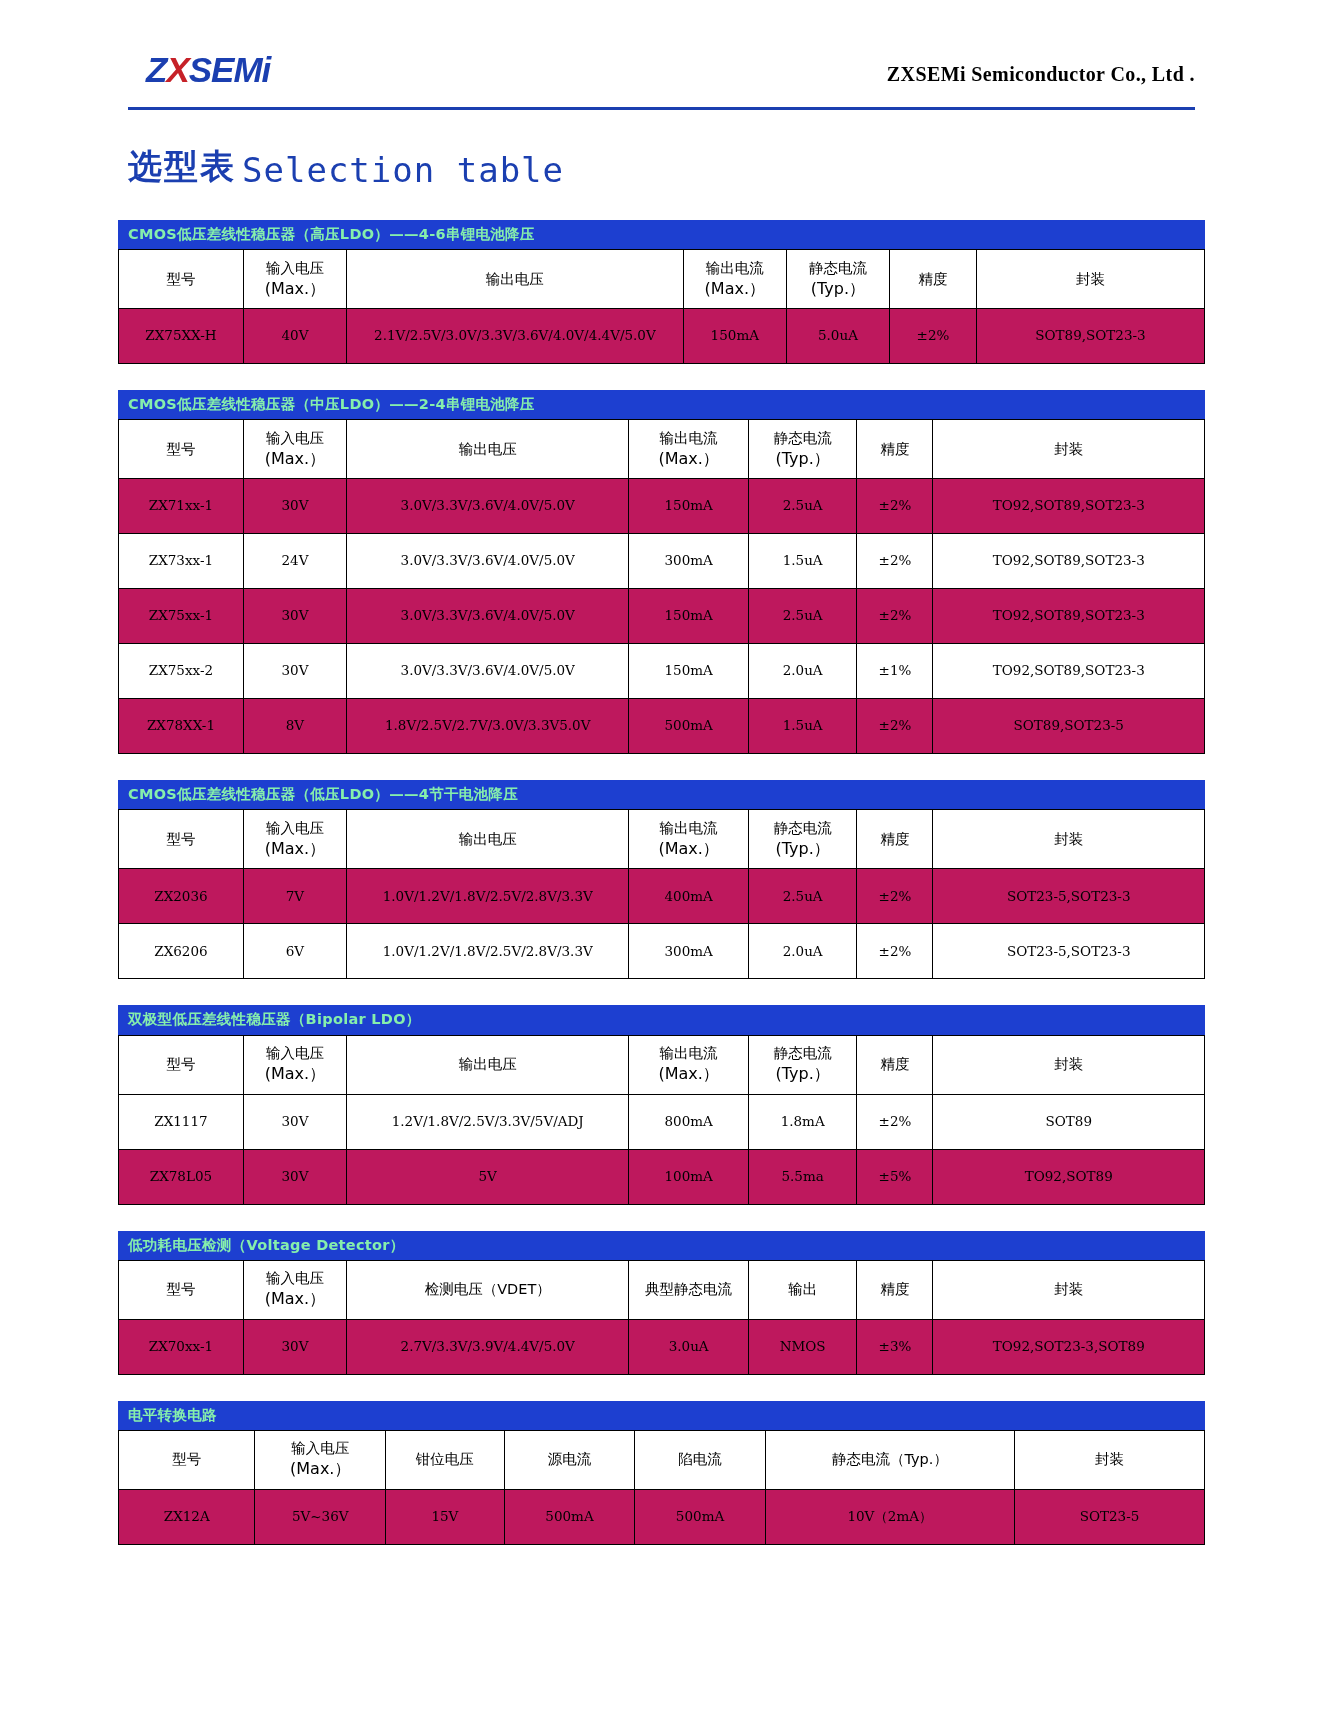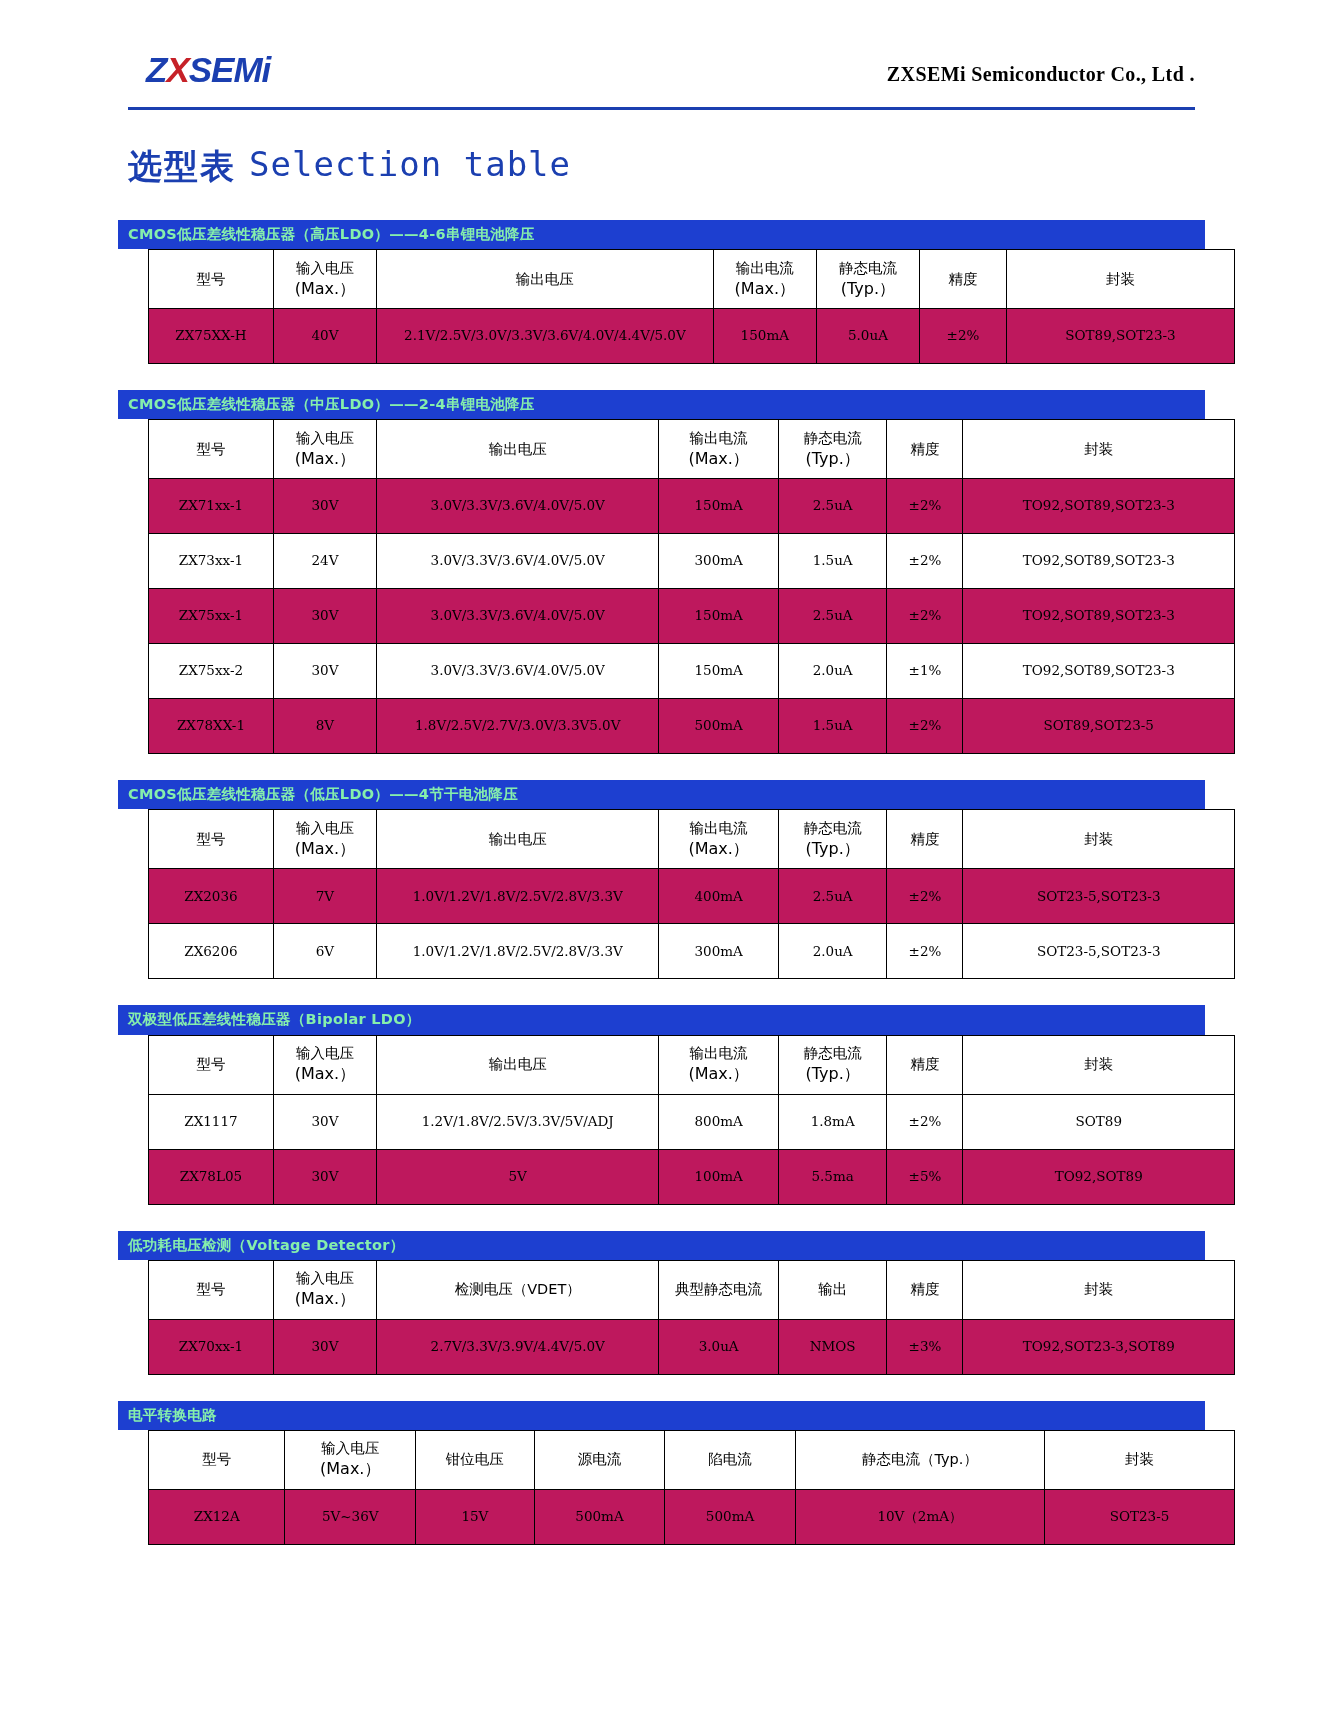--- a/index.html
+++ b/index.html
@@ -58,22 +58,22 @@
     right: 0;
     bottom: 0;
     height: 3px;
     background: #1b3fb0;
   }
 
   
   .title-row {
     margin: 34px 0 0 128px;
     display: flex;
-    align-items: flex-start;
-    gap: 13px;
+    align-items: flex-end;
+    gap: 6px;
   }
   .title-cn {
     font-family: "DejaVu Sans", sans-serif;
     font-weight: bold;
     font-size: 34px;
     color: #1b3fb0;
     letter-spacing: 2px;
   }
   .title-en {
     font-family: "DejaVu Sans Mono", monospace;
@@ -97,21 +97,20 @@
     font-weight: bold;
     padding: 5px 10px 6px 10px;
     letter-spacing: 0.3px;
     line-height: 1.25;
     box-sizing: border-box;
   }
   table {
     border-collapse: collapse;
     width: 100%;
     table-layout: fixed;
-    margin-left: 30px;
   }
   table td {
     border: 1px solid #000;
     text-align: center;
     vertical-align: middle;
     font-family: "DejaVu Serif", serif;
     font-size: 13.5px;
     padding: 6px 3px;
     line-height: 1.3;
   }

